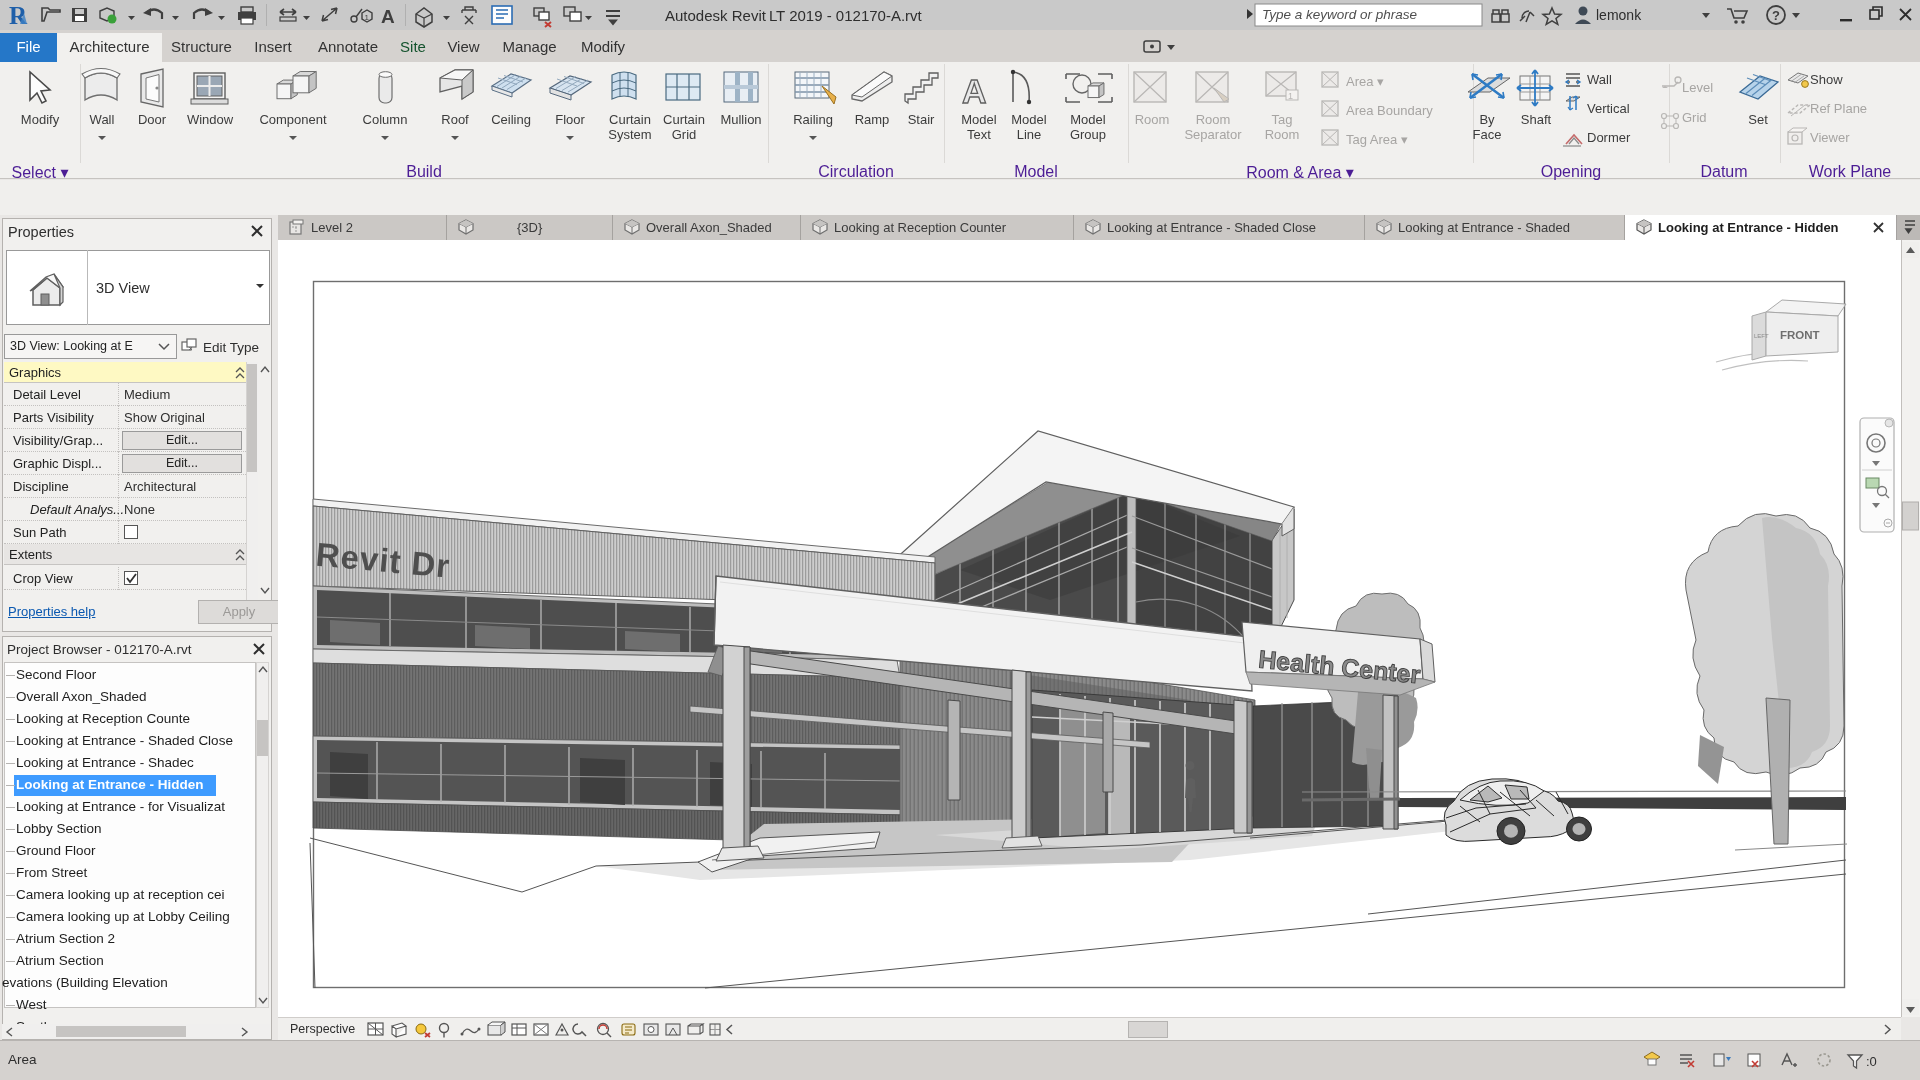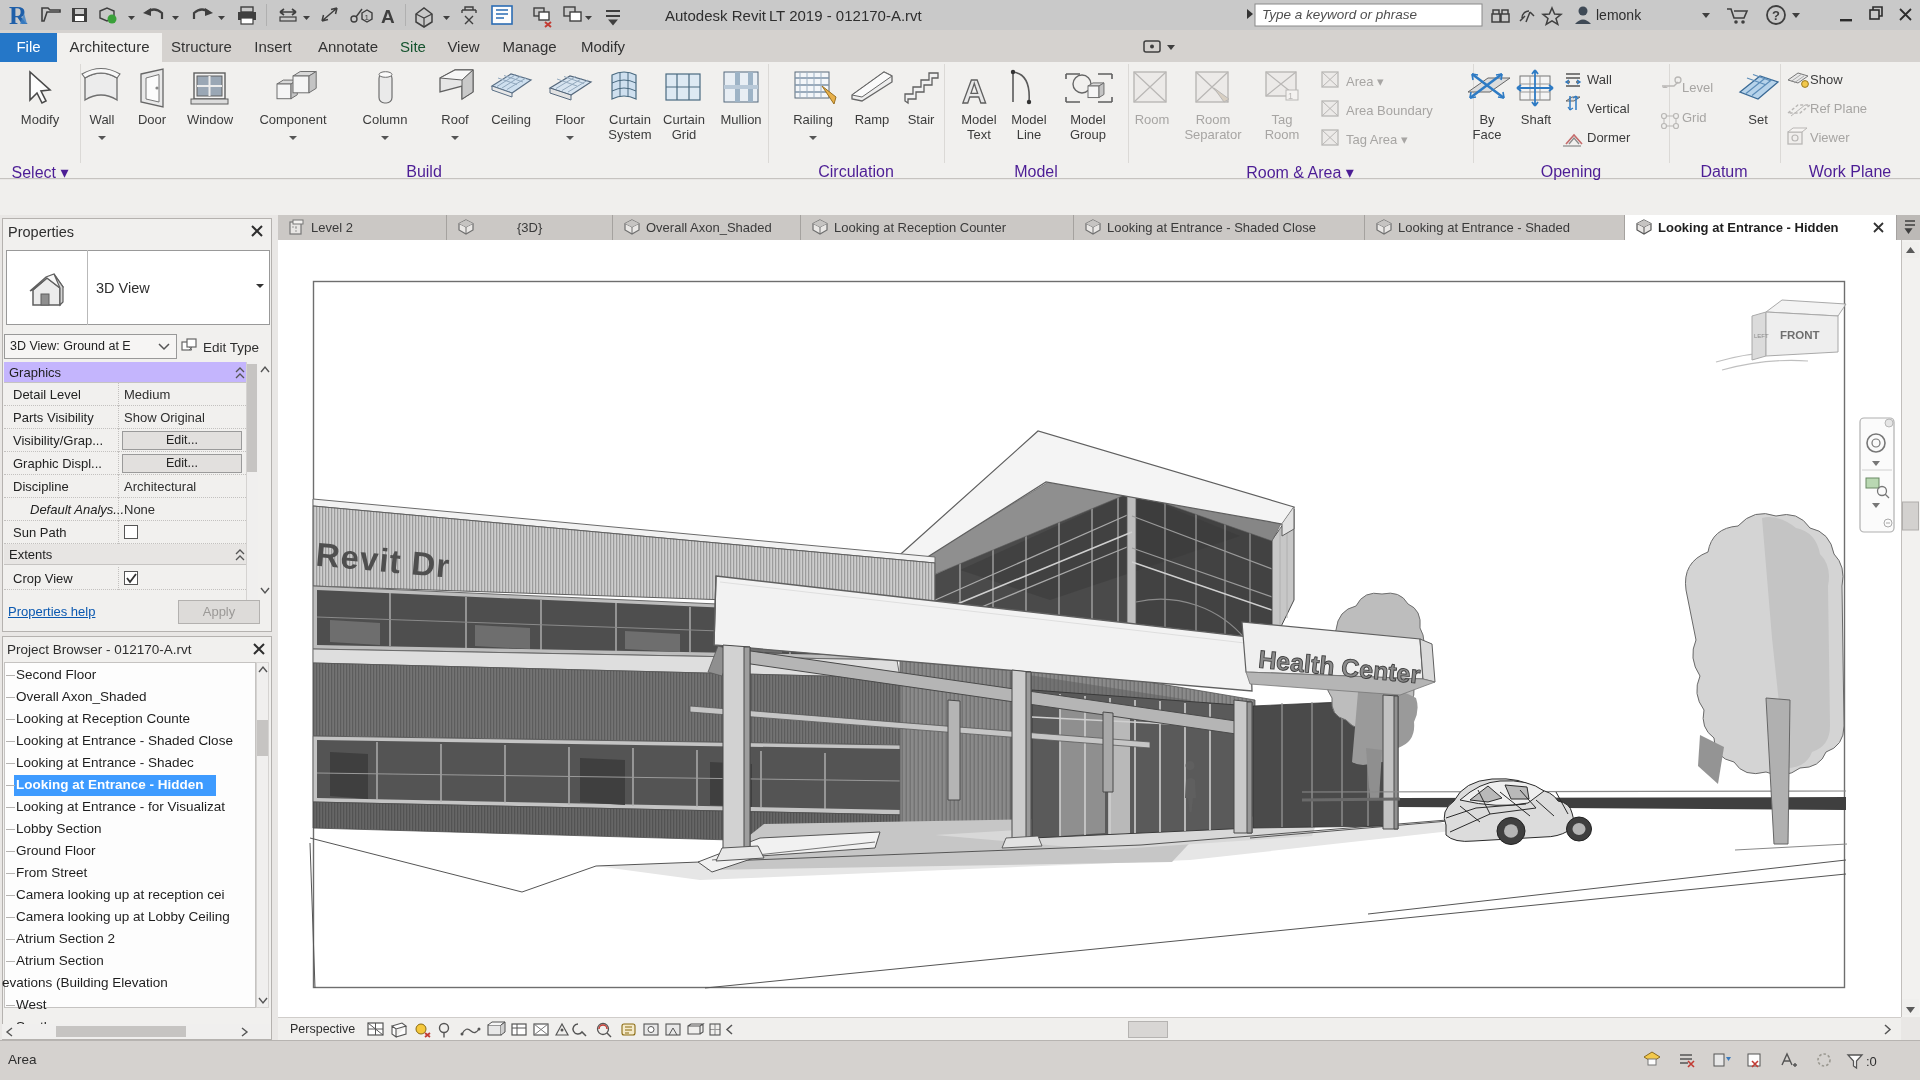--- a/index.html
+++ b/index.html
@@ -351,31 +351,31 @@
 <div class="abs" style="left:6px;top:250px;width:264px;height:75px;background:#ffffff;border:1px solid #999;"></div>
 <div class="abs" style="left:6px;top:250px;width:82px;height:75px;border-right:1px solid #b9b9b9;"></div>
 <svg class="abs" style="left:20px;top:260px" width="56" height="56" viewBox="0 0 56 56">
 <path d="M13 30 L27 18 L40 28 L40 45 L13 45 Z" fill="#ececec" stroke="#5f5f5f" stroke-width="1.5"></path>
 <path d="M10 31 L26 17 L34 14 L43 27 L40 28 L27 18 L13 30 Z" fill="#f8f8f8" stroke="#5f5f5f" stroke-width="1.3"></path>
 <path d="M34 14 L43 27 L43 42 L40 45 L40 28 Z" fill="#d5d5d5" stroke="#5f5f5f" stroke-width="1.2"></path>
 <rect x="21" y="34" width="8" height="11" fill="#8f8f8f" stroke="#5f5f5f" stroke-width="1"></rect>
 </svg>
 <div class="t" style="left:96px;top:280px;font-size:14.5px;">3D View</div>
 <div class="caret" style="left:256px;top:284px;border-top-color:#333;"></div>
-<div class="abs" style="left:4px;top:334px;width:173px;height:25px;background:#f6f5f4;border:1px solid #999;font-size:12.5px;color:#222;line-height:23px;padding-left:5px;overflow:hidden;white-space:nowrap;">3D View: Ground at E</div>
+<div class="abs" style="left:4px;top:334px;width:173px;height:25px;background:#f6f5f4;border:1px solid #999;font-size:12.5px;color:#222;line-height:23px;padding-left:5px;overflow:hidden;white-space:nowrap;">3D View: Looking at E</div>
 <svg class="abs" style="left:157px;top:342px" width="14" height="10">
     <path d="M2 2 L7 7 L12 2" fill="none" stroke="#555" stroke-width="1.5"></path>
   </svg>
 <svg class="abs" style="left:181px;top:337px" width="18" height="18">
     <rect x="1" y="5" width="9" height="8" fill="#fff" stroke="#666" stroke-width="1.2"></rect>
     <rect x="6" y="2" width="9" height="8" fill="#fff" stroke="#666" stroke-width="1.2"></rect>
     <path d="M8 10 l3 3 M11 10 l-3 3" stroke="#666" stroke-width="0.8"></path>
   </svg>
 <div class="t" style="left:203px;top:340px;font-size:13.5px;">Edit Type</div>
-<div class="abs" style="left:4px;top:362px;width:242px;height:21px;background:#c4b5fd;border-bottom:1px solid #c6c4c2;font-size:13px;color:#1e1e1e;padding:3px 0 0 5px;">Graphics</div>
+<div class="abs" style="left:4px;top:362px;width:242px;height:21px;background:#fef9c3;border-bottom:1px solid #c6c4c2;font-size:13px;color:#1e1e1e;padding:3px 0 0 5px;">Graphics</div>
 <svg class="abs" style="left:234px;top:366px" width="12" height="14">
     <path d="M2 6 L6 2 L10 6 M2 12 L6 8 L10 12" fill="none" stroke="#555" stroke-width="1.3"></path>
   </svg>
 <div class="prow" style="top:383px;">
     <span style="position:absolute;left:9px;top:4px;">Detail Level</span>
   </div>
 <div class="t" style="left:124px;top:387px;font-size:13px;">Medium</div>
 <div class="abs" style="left:118px;top:383px;width:1px;height:23px;border-left:1px dotted #c3c1bf;"></div>
 <div class="prow" style="top:406px;">
     <span style="position:absolute;left:9px;top:4px;">Parts Visibility</span>
@@ -421,21 +421,21 @@
 <div class="abs" style="left:118px;top:567px;width:1px;height:23px;border-left:1px dotted #c3c1bf;"></div>
 <div class="abs" style="left:246px;top:362px;width:12px;height:238px;background:#f0efee;border-left:1px solid #d5d3d1;"></div>
 <div class="abs" style="left:247px;top:364px;width:10px;height:108px;background:#c6c4c2;"></div>
 <svg class="abs" style="left:259px;top:364px" width="12" height="12">
     <path d="M2 8 L6 3 L10 8" fill="none" stroke="#555" stroke-width="1.4"></path>
   </svg>
 <svg class="abs" style="left:259px;top:584px" width="12" height="12">
     <path d="M2 4 L6 9 L10 4" fill="none" stroke="#555" stroke-width="1.4"></path>
   </svg>
 <div class="abs" style="left:8px;top:604px;font-size:13px;color:#0a58b0;text-decoration:underline;">Properties help</div>
-<div class="abs" style="left:178px;top:600px;width:82px;height:24px;background:#dddbd9;border:1px solid #b3b1af;font-size:13px;color:#9b9997;text-align:center;line-height:22px;">Apply</div>
+<div class="abs" style="left:198px;top:600px;width:82px;height:24px;background:#dddbd9;border:1px solid #b3b1af;font-size:13px;color:#9b9997;text-align:center;line-height:22px;">Apply</div>
 <div id="pbrowser" class="abs"></div>
 <div class="t" style="left:7px;top:642px;font-size:13.5px;">Project Browser - 012170-A.rvt</div>
 <svg class="abs" style="left:252px;top:642px" width="16" height="16">
     <path d="M2 2 L12 12 M12 2 L2 12" stroke="#2e2e2e" stroke-width="2"></path>
   </svg>
 <div class="abs" style="left:4px;top:662px;width:252px;height:346px;background:#fdfdfd;border:1px solid #c5c3c1;overflow:hidden;"></div>
 <div class="ti" style="top:667px;">Second Floor</div>
 <div class="abs" style="left:6px;top:675px;width:9px;height:1px;background:#b5b3b1;"></div>
 <div class="ti" style="top:689px;">Overall Axon_Shaded</div>
 <div class="abs" style="left:6px;top:697px;width:9px;height:1px;background:#b5b3b1;"></div>

